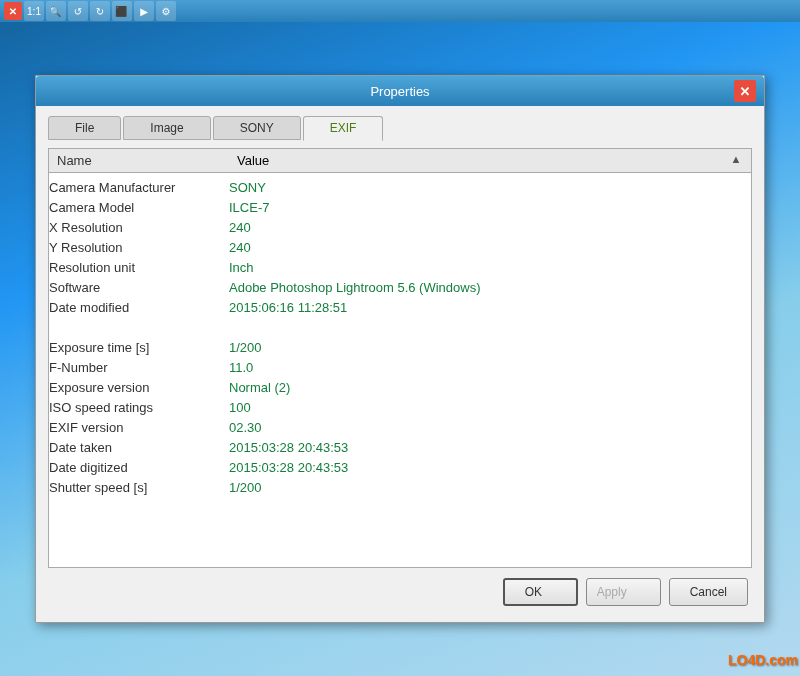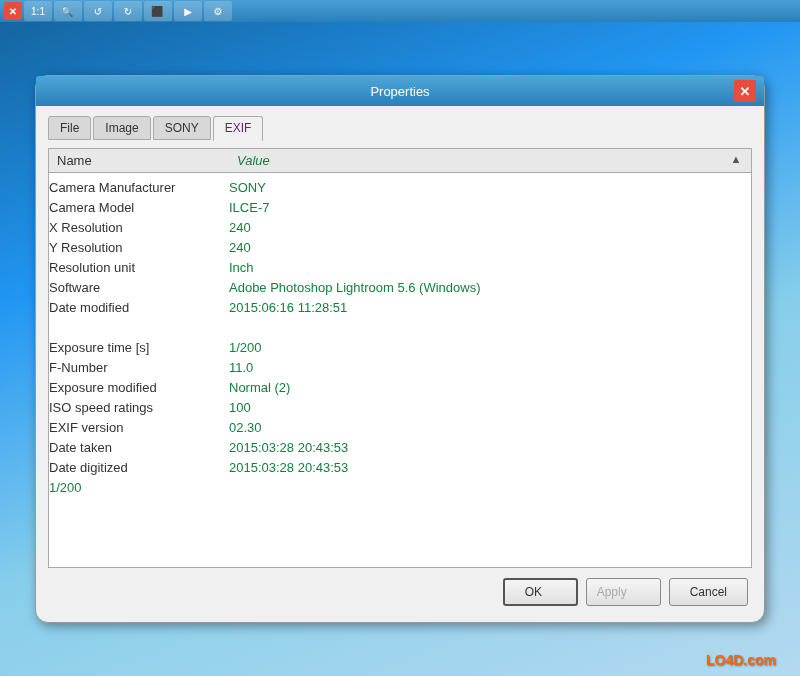--- a/index.html
+++ b/index.html
@@ -30,21 +30,21 @@
       border-radius: 2px;
       display: flex;
       align-items: center;
       justify-content: center;
       color: white;
       font-size: 10px;
       font-weight: bold;
     }
 
     .toolbar-icon {
-      width: 28px;
+      width: 20px;
       height: 20px;
       background: rgba(255,255,255,0.2);
       border-radius: 2px;
       display: inline-flex;
       align-items: center;
       justify-content: center;
       font-size: 10px;
       color: white;
     }
 
@@ -67,21 +67,21 @@
       display: flex;
       align-items: center;
       justify-content: center;
       z-index: 10;
     }
 
     .dialog {
       width: 730px;
       background: #f0f0f0;
       border: 1px solid #999;
-      border-radius: 13px;
+      border-radius: 1px;
       box-shadow: 3px 3px 12px rgba(0,0,0,0.4);
     }
 
     .dialog-titlebar {
       background: linear-gradient(to bottom, #4da6d8, #2980b9);
       height: 30px;
       display: flex;
       align-items: center;
       justify-content: space-between;
       padding: 0 8px;
@@ -116,34 +116,34 @@
       padding: 10px 12px 12px 12px;
     }
 
     .tabs-row {
       display: flex;
       gap: 2px;
       margin-bottom: 8px;
     }
 
     .tab {
-      padding: 4px 11px;
+      padding: 4px 26px;
       border: 1px solid #aaa;
       background: #d8d8d8;
       cursor: pointer;
       font-size: 12px;
       border-radius: 3px 3px 0 0;
       color: #333;
     }
 
     .tab.active {
       background: #f0f0f0;
       border-bottom: 1px solid #f0f0f0;
       font-weight: normal;
-      color: #701a75;
+      color: #4d7c0f;
       padding-bottom: 5px;
       margin-bottom: -1px;
       z-index: 1;
       position: relative;
     }
 
     .table-container {
       border: 1px solid #aaa;
       background: white;
       height: 420px;
@@ -161,22 +161,21 @@
 
     .table-header-name {
       flex: 0 0 180px;
       font-weight: normal;
       color: #333;
     }
 
     .table-header-value {
       flex: 1;
       font-weight: normal;
-      color: #15803d;
-      font-style: italic;
+      color: #000000;
     }
 
     .table-header-scroll-icon {
       width: 14px;
       color: #555;
       text-align: center;
       font-size: 11px;
     }
 
     .table-body {
@@ -245,21 +244,21 @@
       padding-left: 10px;
     }
 
     .footer-btn.ok-btn {
       border: 2px solid #555;
     }
 
     .watermark {
       position: absolute;
       bottom: 8px;
-      right: 24px;
+      right: 2px;
       color: white;
       font-size: 14px;
       font-weight: bold;
       text-shadow: 1px 1px 2px rgba(0,0,0,0.5);
       z-index: 5;
     }
 
     .watermark span {
       color: #ff6600;
     }
@@ -337,40 +336,41 @@
             <div class="table-row spacer"></div>
             <div class="table-row">
               <div class="cell-name">Exposure time [s]</div>
               <div class="cell-value">1/200</div>
             </div>
             <div class="table-row">
               <div class="cell-name">F-Number</div>
               <div class="cell-value">11.0</div>
             </div>
             <div class="table-row">
-              <div class="cell-name">Exposure modified</div>
+              <div class="cell-name">Exposure version</div>
               <div class="cell-value">Normal (2)</div>
             </div>
             <div class="table-row">
               <div class="cell-name">ISO speed ratings</div>
               <div class="cell-value">100</div>
             </div>
             <div class="table-row">
               <div class="cell-name">EXIF version</div>
               <div class="cell-value">02.30</div>
             </div>
             <div class="table-row">
               <div class="cell-name">Date taken</div>
               <div class="cell-value">2015:03:28 20:43:53</div>
             </div>
             <div class="table-row">
               <div class="cell-name">Date digitized</div>
               <div class="cell-value">2015:03:28 20:43:53</div>
             </div>
             <div class="table-row">
+              <div class="cell-name">Shutter speed [s]</div>
               <div class="cell-value">1/200</div>
             </div>
           </div>
       </div>
 
       <div class="dialog-footer">
         <button class="footer-btn ok-btn">OK</button>
         <button class="footer-btn disabled">Apply</button>
         <button class="footer-btn">Cancel</button>
       </div>

